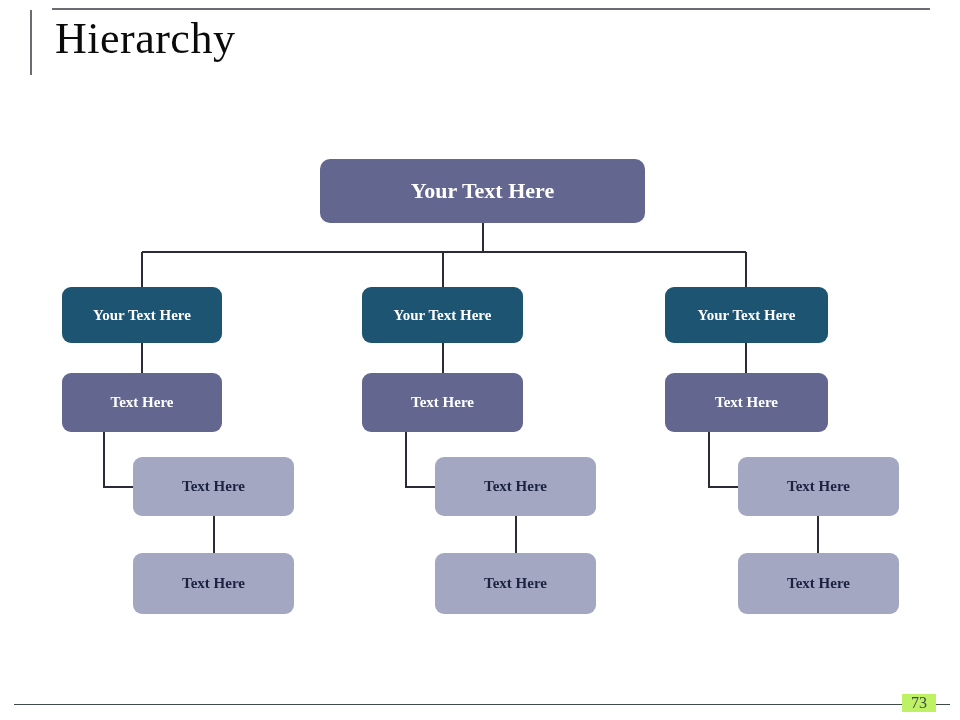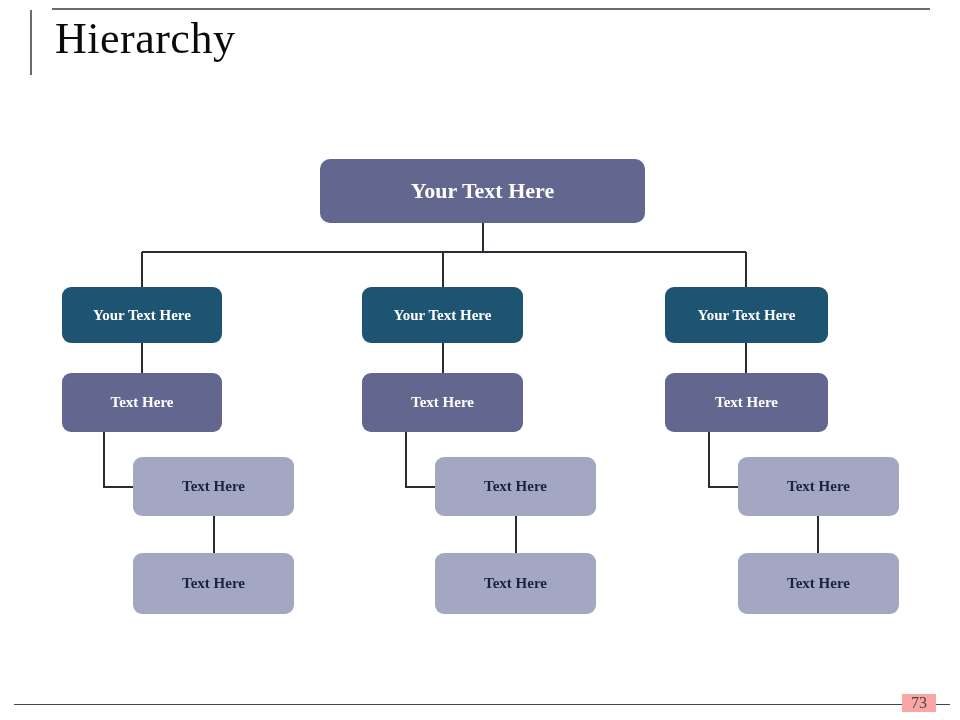--- a/index.html
+++ b/index.html
@@ -132,21 +132,21 @@
   }
   #page-number {
     position: absolute;
     left: 902px;
     top: 694px;
     width: 34px;
     text-align: center;
     font-family: "Liberation Serif", serif;
     font-size: 16px;
     color: #3f4a4a;
-    background: #fca5a5;
+    background: #bef264;
   }
 </style>
 </head>
 <body>
 
 <div id="slide">
 
   <div id="header">
     <div id="title-bracket"></div>
     <div id="title-bracket-top-stub"></div>

